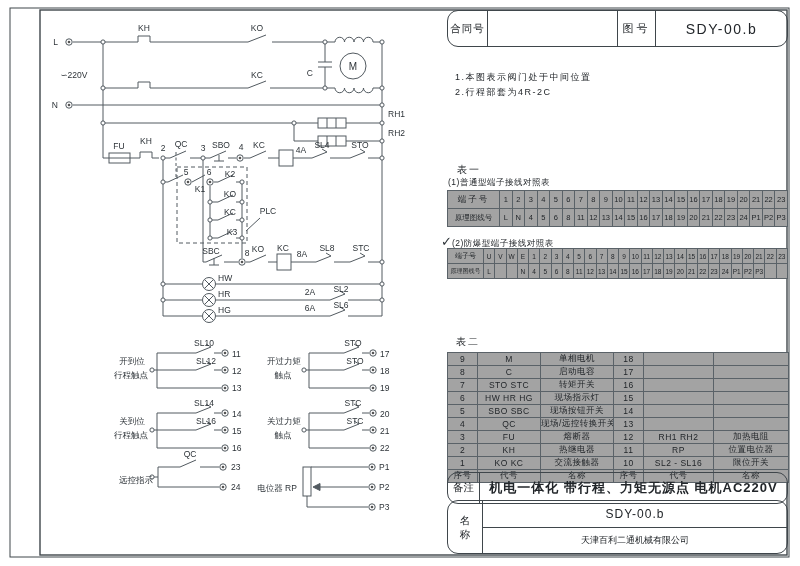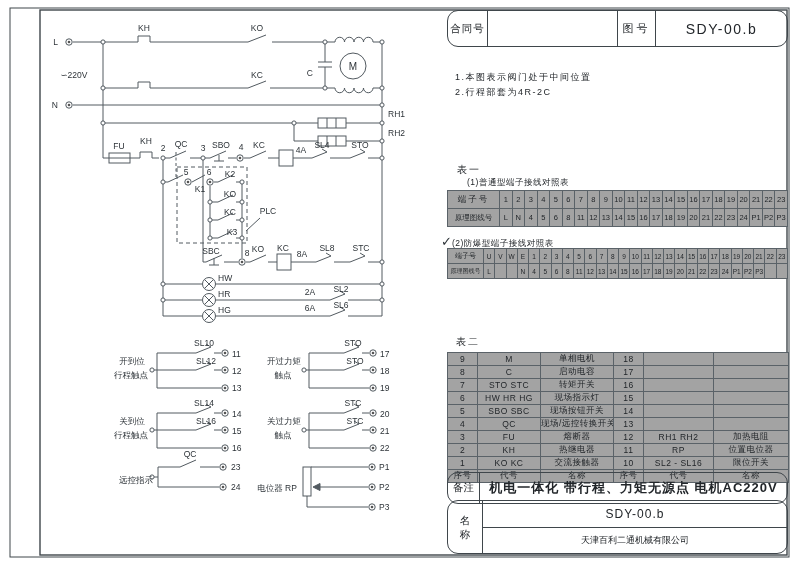--- a/index.html
+++ b/index.html
@@ -301,21 +301,21 @@
   <div class="tb-cell tb-l2">图号</div>
   <div class="tb-cell tb-v2">SDY-00.b</div>
 </div>
 
 <div class="abs notes">
   <div class="note-line">1.本图表示阀门处于中间位置</div>
   <div class="note-line">2.行程部套为4R-2C</div>
 </div>
 
 <div class="abs tcap" style="left:457px;top:163px;">表一</div>
-<div class="abs tsub" style="left:448px;top:177px;margin-left:19px;">(1)普通型端子接线对照表</div>
+<div class="abs tsub" style="left:448px;top:177px;">(1)普通型端子接线对照表</div>
 
 <table class="tt" id="t1">
   <colgroup>
         <col style="width:52px">
       </colgroup>
   <tbody>
         <tr>
     <td class="rowlbl">端子号</td>
     <td class="c">1</td>
           <td class="c">2</td>

